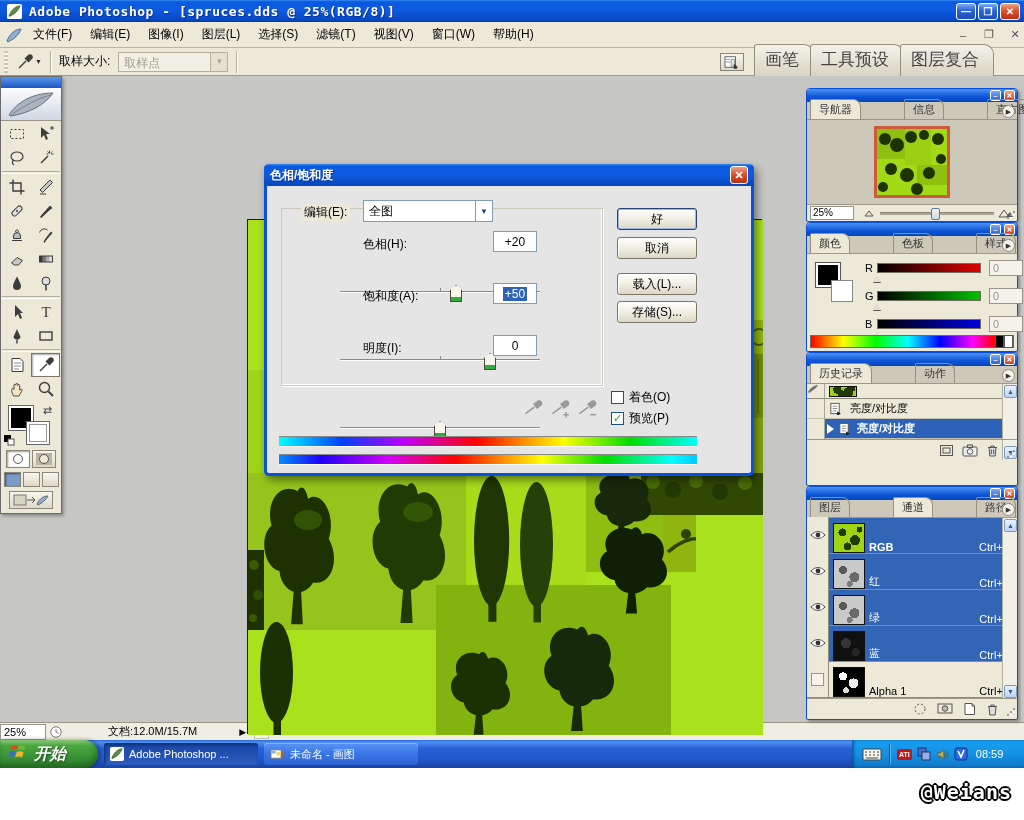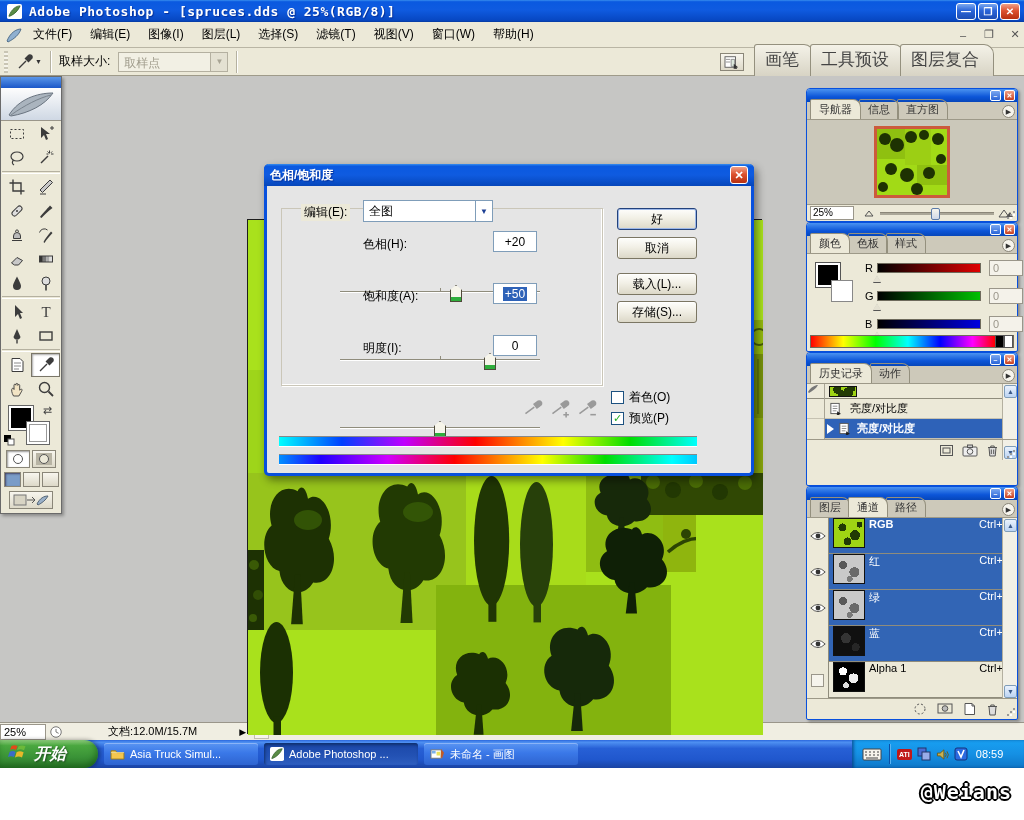--- a/index.html
+++ b/index.html
@@ -96,33 +96,33 @@
   
   .panel{position:absolute;left:806px;width:212px;z-index:4;background:#ece9d8;
     border:1px solid #0850dd;border-radius:4px 4px 2px 2px;box-shadow:2px 2px 3px rgba(0,0,0,.3);}
   .p-tb{height:13px;border-radius:3px 3px 0 0;position:relative;
     background:linear-gradient(180deg,#4a92f0,#0c55d8 60%,#0646ba);}
   .pmini{position:absolute;top:1px;width:11px;height:11px;border:1px solid #fff;border-radius:2px;color:#fff;
     font:bold 7px "Liberation Sans",sans-serif;display:flex;align-items:center;justify-content:center;
     background:linear-gradient(#7ba8ef,#2a64d8);}
   .pmini.close{background:linear-gradient(#f0a086,#c84020);}
   .ptabs{height:18px;display:flex;align-items:flex-end;background:#cdc9ba;padding:2px 16px 0 3px;
-    border-bottom:1px solid #9d9988;position:relative;}
+    border-bottom:1px solid #9d9988;position:relative;gap:45px;}
   .ptab{font-size:11px;color:#333;padding:2px 8px 2px;border:1px solid #94907e;border-bottom:none;
     border-radius:2px 8px 0 0;background:linear-gradient(180deg,#efede2,#d2cebе);margin-right:-2px;white-space:nowrap;}
   .ptab.active{background:#ece9d8;position:relative;z-index:2;}
   .pmenu{position:absolute;right:2px;top:3px;width:13px;height:13px;border:1px solid #8a8678;border-radius:50%;
     background:#f6f4ec;color:#333;font-size:7px;line-height:11px;text-align:center;}
   .pgrip{position:absolute;right:1px;bottom:1px;width:10px;height:10px;
     background:radial-gradient(circle at 2px 8px,#999 1px,transparent 1px),
       radial-gradient(circle at 5px 5px,#999 1px,transparent 1px),
       radial-gradient(circle at 8px 2px,#999 1px,transparent 1px),
       radial-gradient(circle at 5px 8px,#fff 1px,transparent 1px),
       radial-gradient(circle at 8px 5px,#fff 1px,transparent 1px);}
-  .chrow{display:flex;align-items:flex-start;height:36px;border-bottom:1px solid #8f8c7c;font-size:11px;}
+  .chrow{display:flex;align-items:flex-end;height:36px;border-bottom:1px solid #8f8c7c;font-size:11px;}
   .chrow .well{width:22px;height:36px;border-right:1px solid #8f8c7c;background:#ece9d8;display:flex;align-items:center;justify-content:center;flex:none;}
   .chthumb{width:32px;height:30px;border:1px solid #111;margin:0 4px;flex:none;}
   .th-rgb{background:#9fd414;background-image:radial-gradient(circle at 28% 30%,#223a04 4px,transparent 4px),radial-gradient(circle at 70% 58%,#223a04 5px,transparent 5px),radial-gradient(circle at 45% 80%,#223a04 4px,transparent 4px),radial-gradient(circle at 85% 20%,#223a04 3px,transparent 3px);}
   .th-gray{background:#c9c9c9;background-image:radial-gradient(circle at 30% 35%,#585858 4px,transparent 4px),radial-gradient(circle at 68% 62%,#6a6a6a 5px,transparent 5px),radial-gradient(circle at 52% 85%,#7a7a7a 3px,transparent 3px);}
   .th-dark{background:#101010;background-image:radial-gradient(circle at 40% 40%,#343434 5px,transparent 5px),radial-gradient(circle at 72% 72%,#262626 4px,transparent 4px);}
   .th-alpha{background:#000;background-image:radial-gradient(circle at 30% 30%,#fff 4px,transparent 4px),radial-gradient(circle at 65% 55%,#eee 5px,transparent 5px),radial-gradient(circle at 40% 80%,#ddd 3px,transparent 3px);}
   .hrow{display:flex;align-items:center;height:20px;font-size:11px;border-bottom:1px solid #c6c2b2;}
   .hrow .well{width:18px;height:20px;border-right:1px solid #a8a494;flex:none;}
   .hrow.sel{background:#2e62b8;color:#fff;font-weight:bold;}
   .scroll{position:absolute;width:15px;background:#f2f0e6;border-left:1px solid #b4b0a0;}
@@ -823,27 +823,20 @@
   <div class="ab taskbar">
     <div class="startbtn">
       <svg width="20" height="20" viewBox="0 0 20 20">
         <path d="M2 6 q3 -2 6 0 l1.5 -4 q-3 -1.5 -6 0Z" fill="#e04a1a"></path>
         <path d="M9 6.3 q3 -2 7 0 l1.5 -4 q-3.5 -1.8 -7 0Z" fill="#6cb93a"></path>
         <path d="M1.6 8 q3 -2 6 0 L6 13 q-3 -1.5 -6 0Z" fill="#3a6cc8"></path>
         <path d="M8.6 8.3 q3 -2 7 0 L14 13.5 q-3.5 -1.8 -7 0Z" fill="#e8b82a"></path>
       </svg>
       <span class="s">开始</span>
     </div>
-    <div class="taskbtn">
-      <svg width="15" height="12" viewBox="0 0 16 13">
-          <path d="M1 3 h5 l1.5 2 H15 v7 H1Z" fill="#f4c64e" stroke="#9a7a18"></path>
-          <path d="M1 5 h14" stroke="#e8da9a"></path>
-        </svg>
-      <span class="lbl">Asia Truck Simul...</span>
-    </div>
     <div class="taskbtn active">
       <svg width="14" height="14" viewBox="0 0 16 16">
           <rect width="16" height="16" rx="2" fill="#fff"></rect>
           <path d="M2 13 C5 5 10 2 14 2 C12 7 8 11 3 13Z" fill="#5a8c46" stroke="#2c5a24" stroke-width=".8"></path>
         </svg>
       <span class="lbl">Adobe Photoshop ...</span>
     </div>
     <div class="taskbtn">
       <svg width="15" height="13" viewBox="0 0 16 14">
           <rect x="1" y="2" width="11" height="9" fill="#fff" stroke="#777"></rect>

